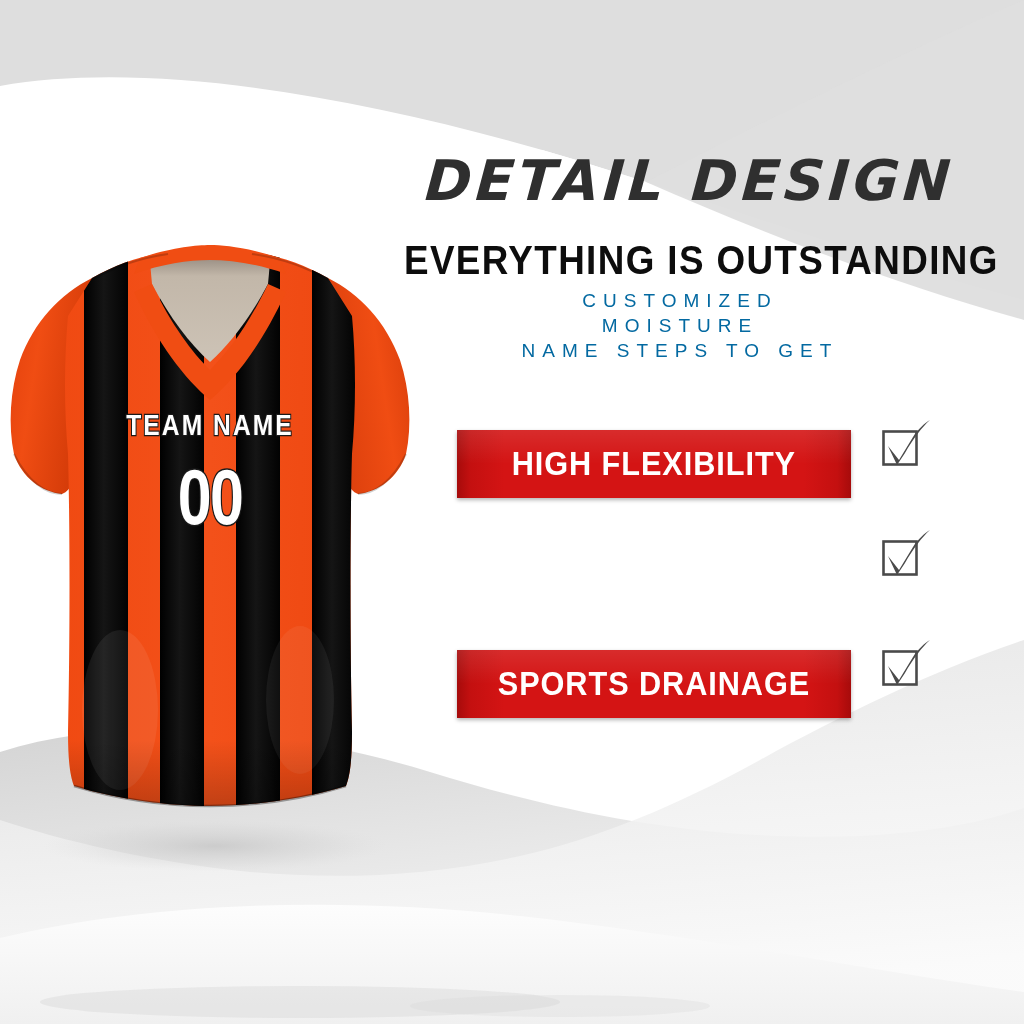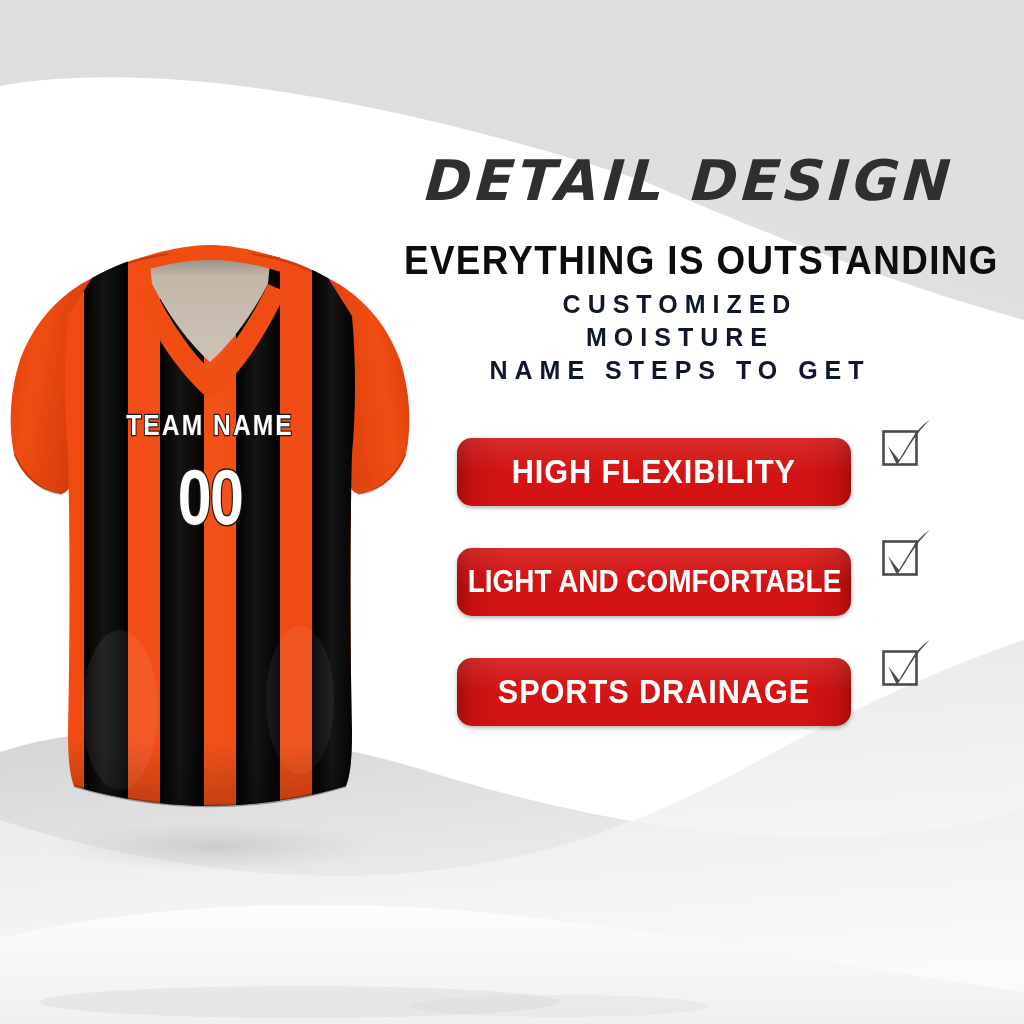--- a/index.html
+++ b/index.html
@@ -107,24 +107,24 @@
 
   .taglines {
     position: absolute;
     left: 0;
     top: 288px;
     width: 600px;
     text-align: center;
   }
   .tagline {
     font-family: "Liberation Sans Narrow", "Liberation Sans", sans-serif;
-    font-size: 25px;
-    font-weight: bold;
+    font-size: 19px;
+    font-weight: normal;
     letter-spacing: 7px;
-    color: #0f172a;
+    color: #0369a1;
     line-height: 1.32;
     white-space: nowrap;
   }
 
   
   #features {
     position: absolute;
     left: 77px;
     top: 422px;
     width: 540px;
@@ -132,24 +132,24 @@
   .feature-row {
     position: relative;
     height: 68px;
     margin-bottom: 42px;
   }
   .feature-row:last-child { margin-bottom: 0; }
 
   .feature-banner {
     position: absolute;
     left: 0;
-    top: 16px;
+    top: 8px;
     width: 394px;
     height: 68px;
-    border-radius: 15px;
+    border-radius: 0;
     background:
       linear-gradient(90deg,
         #a60b0b 0%,
         #c41010 3.5%,
         #d41414 12%,
         #d41414 88%,
         #c41010 96.5%,
         #a60b0b 100%),
       #cc1111;
     box-shadow: 0 2px 4px rgba(0,0,0,0.30);
@@ -360,23 +360,20 @@
         </div>
         <span class="check-icon">
           <svg viewBox="0 0 58 58">
             <rect x="8.5" y="13.5" width="33" height="33" fill="none" stroke="#4a4a4a" stroke-width="2.6"></rect>
             <path d="M13 28 L24 42 L38 19 C 43 11 50 5 55 2 C 47 9 38 21 30 35 L22 47 Z" fill="#4a4a4a"></path>
           </svg>
         </span>
       </div>
 
       <div class="feature-row">
-        <div class="feature-banner">
-          <span class="feature-label tight">LIGHT AND COMFORTABLE</span>
-        </div>
         <span class="check-icon">
           <svg viewBox="0 0 58 58">
             <rect x="8.5" y="13.5" width="33" height="33" fill="none" stroke="#4a4a4a" stroke-width="2.6"></rect>
             <path d="M13 28 L24 42 L38 19 C 43 11 50 5 55 2 C 47 9 38 21 30 35 L22 47 Z" fill="#4a4a4a"></path>
           </svg>
         </span>
       </div>
 
 
       <div class="feature-row">

